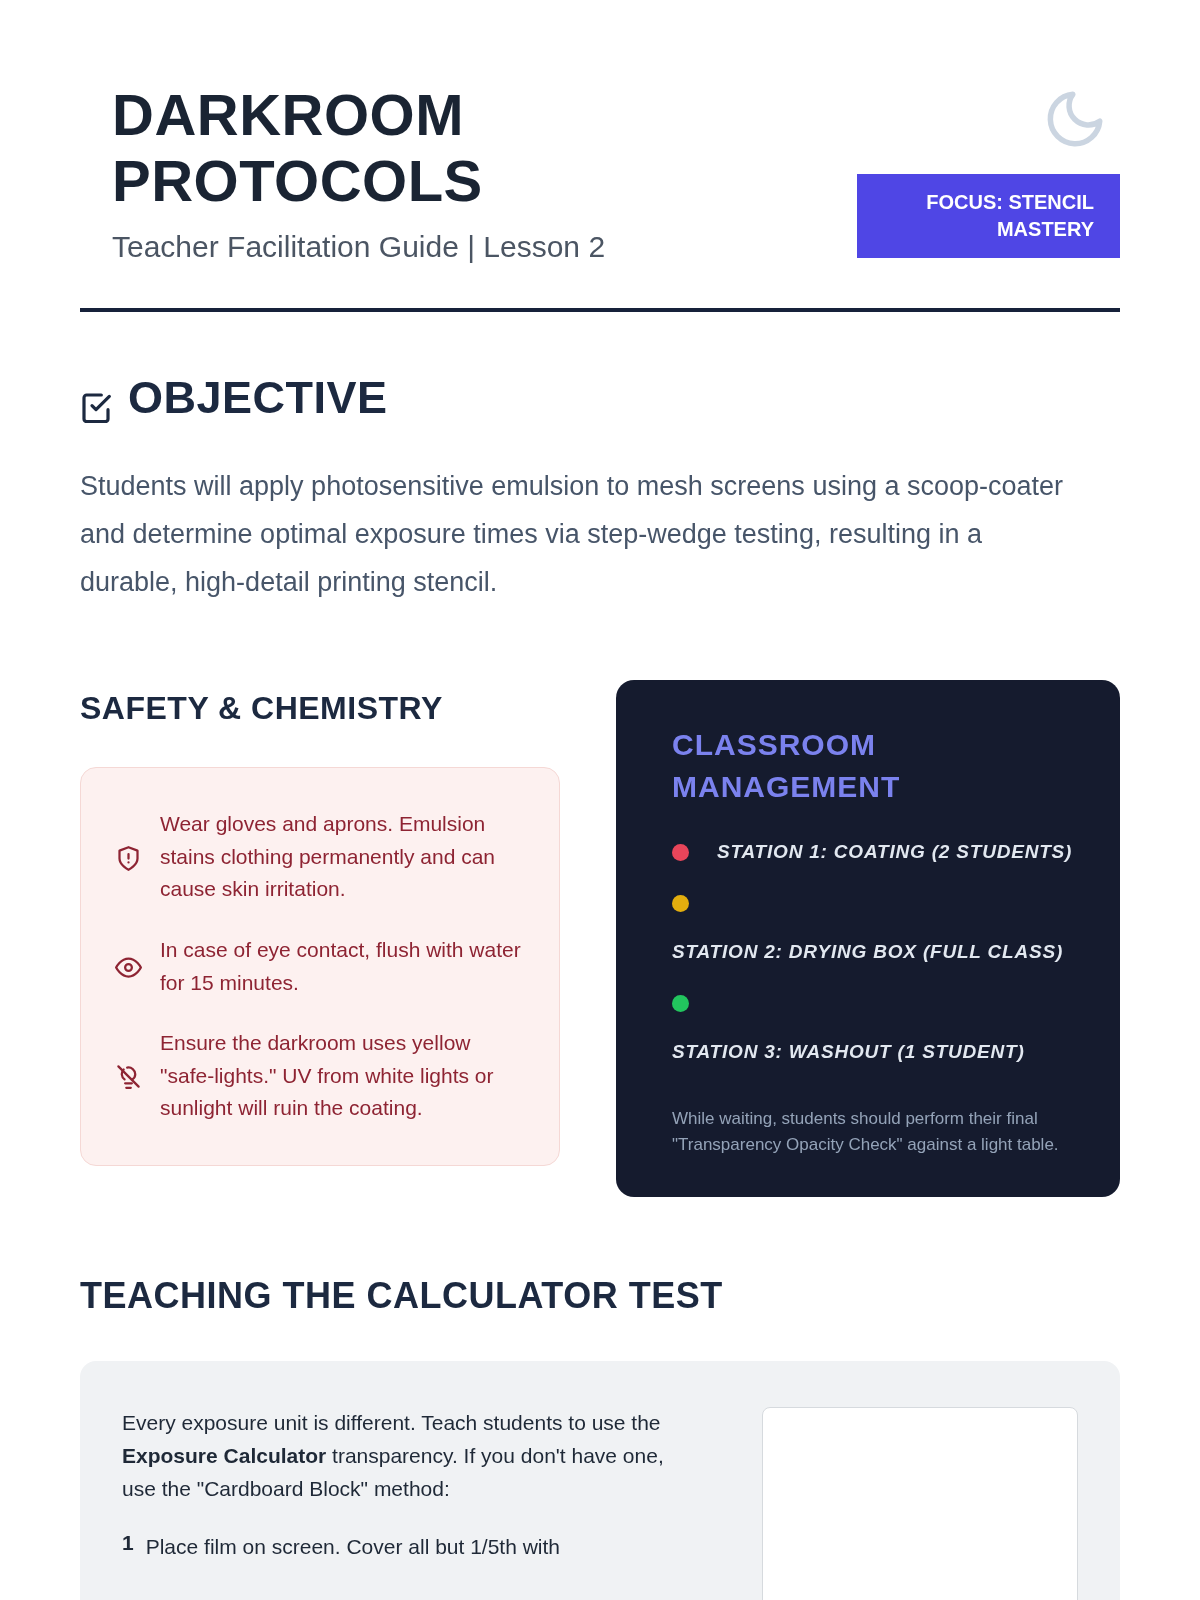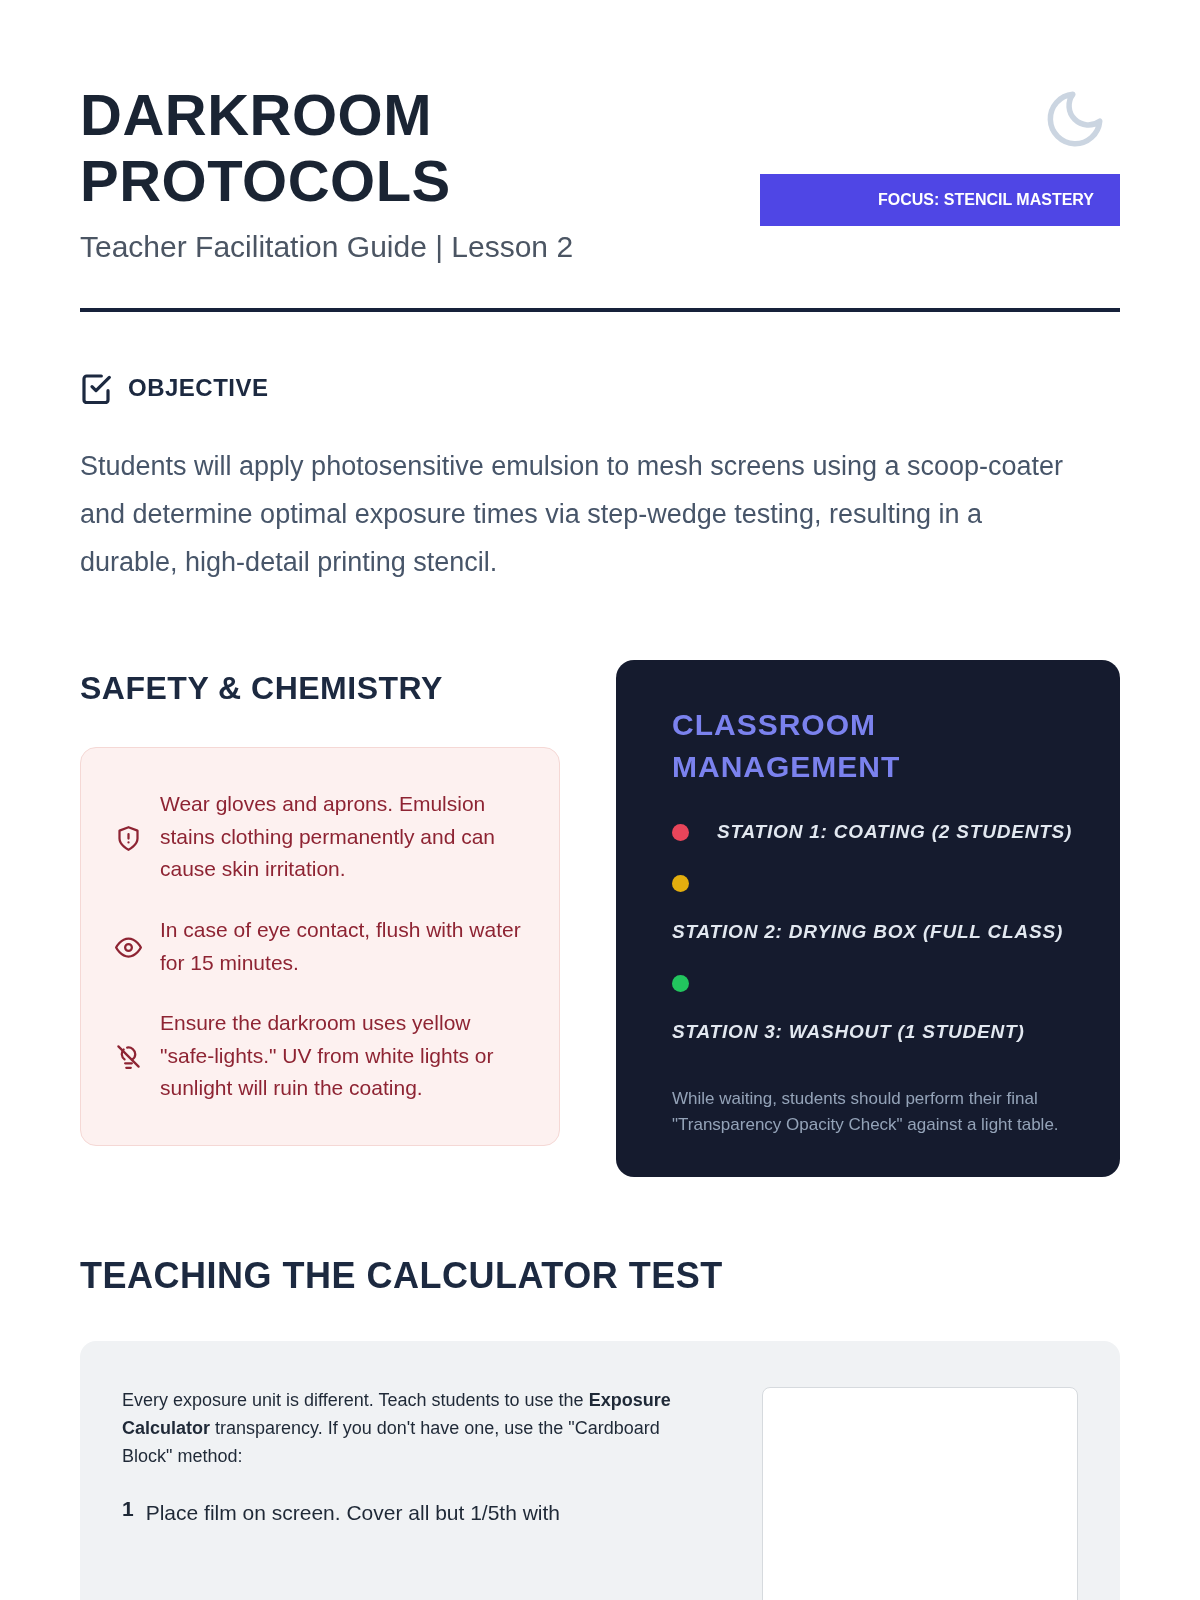--- a/index.html
+++ b/index.html
@@ -18,21 +18,21 @@
     overflow: hidden;
   }
 
   
   .header {
     display: flex;
     justify-content: space-between;
     align-items: flex-start;
     margin-top: 82px;
   }
-  .header-left { max-width: 620px; }
+  .header-left { max-width: 620px; margin-left: 32px; }
   .page-title {
     font-size: 58px;
     line-height: 1.14;
     font-weight: 800;
     letter-spacing: 0.5px;
     color: #1a2433;
     max-width: 480px;
   }
   .subtitle {
     margin-top: 16px;
@@ -50,37 +50,37 @@
     height: 66px;
     color: #cbd5e1;
     margin-right: 12px;
     margin-top: 4px;
   }
   .focus-badge {
     margin-top: 22px;
     background: #4f46e5;
     color: #ffffff;
     font-weight: 700;
-    font-size: 16px;
+    font-size: 20px;
     line-height: 1.35;
     text-align: right;
     padding: 15px 26px;
-    width: 360px;
+    width: 263px;
   }
 
   .divider {
     margin-top: 44px;
     height: 4px;
     background: #16213a;
   }
 
   
   .section-objective { margin-top: 60px; }
   .h2 {
-    font-size: 24px;
+    font-size: 45px;
     font-weight: 800;
     letter-spacing: 0.5px;
     color: #1c2940;
     display: flex;
     align-items: center;
     gap: 16px;
   }
   .check-icon { width: 32px; height: 32px; color: #1c2940; flex: 0 0 auto; }
   .objective-body {
     margin-top: 38px;
@@ -193,21 +193,21 @@
     margin-top: 44px;
     background: #f0f2f4;
     border-radius: 16px 16px 0 0;
     padding: 46px 42px;
     display: flex;
     gap: 46px;
     align-items: flex-start;
   }
   .calc-text-col { flex: 1; }
   .calc-body {
-    font-size: 18px;
+    font-size: 21px;
     line-height: 1.55;
     color: #1f2937;
     max-width: 560px;
   }
   .calc-body b { font-weight: 700; }
   .calc-list {
     margin-top: 26px;
     display: flex;
     gap: 12px;
     max-width: 560px;

